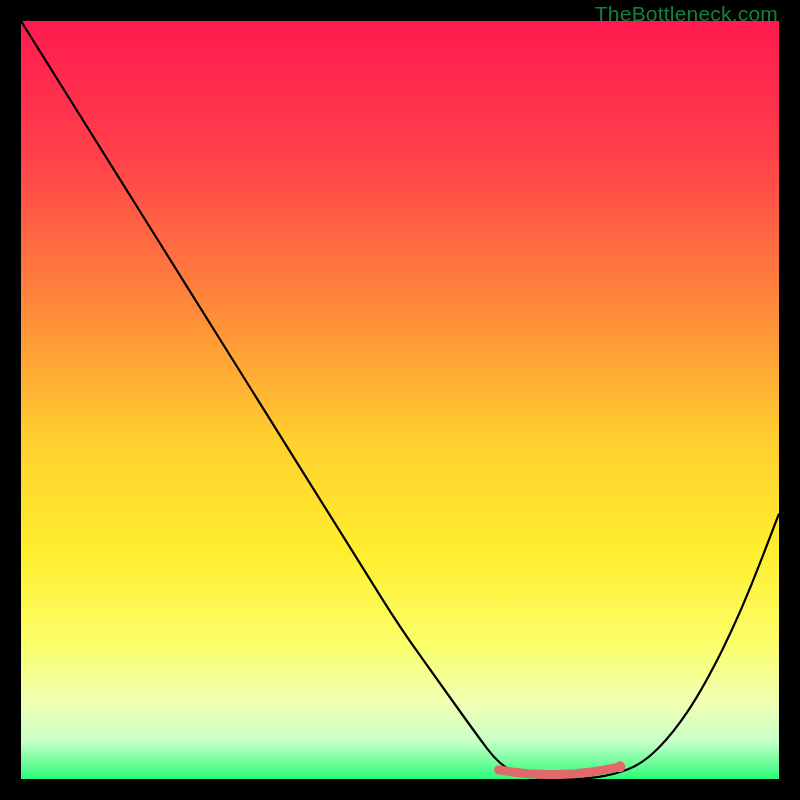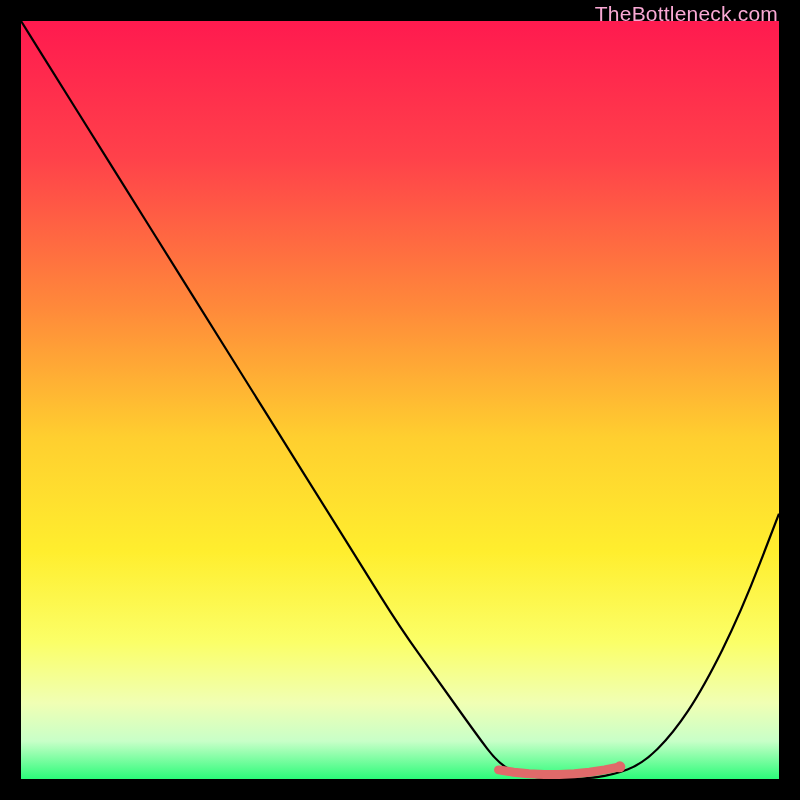--- a/index.html
+++ b/index.html
@@ -35,21 +35,21 @@
     position: absolute;
     left: 0;
     top: 0;
     width: 100%;
     height: 100%;
   }
   .watermark {
     position: absolute;
     top: 2px;
     right: 22px;
-    color: #f9a8d4;
+    color: #15803d;
     font-size: 21px;
     font-weight: 500;
     letter-spacing: 0.2px;
   }
 </style>
 </head>
 <body>
 
 <div class="chart-container">
 

